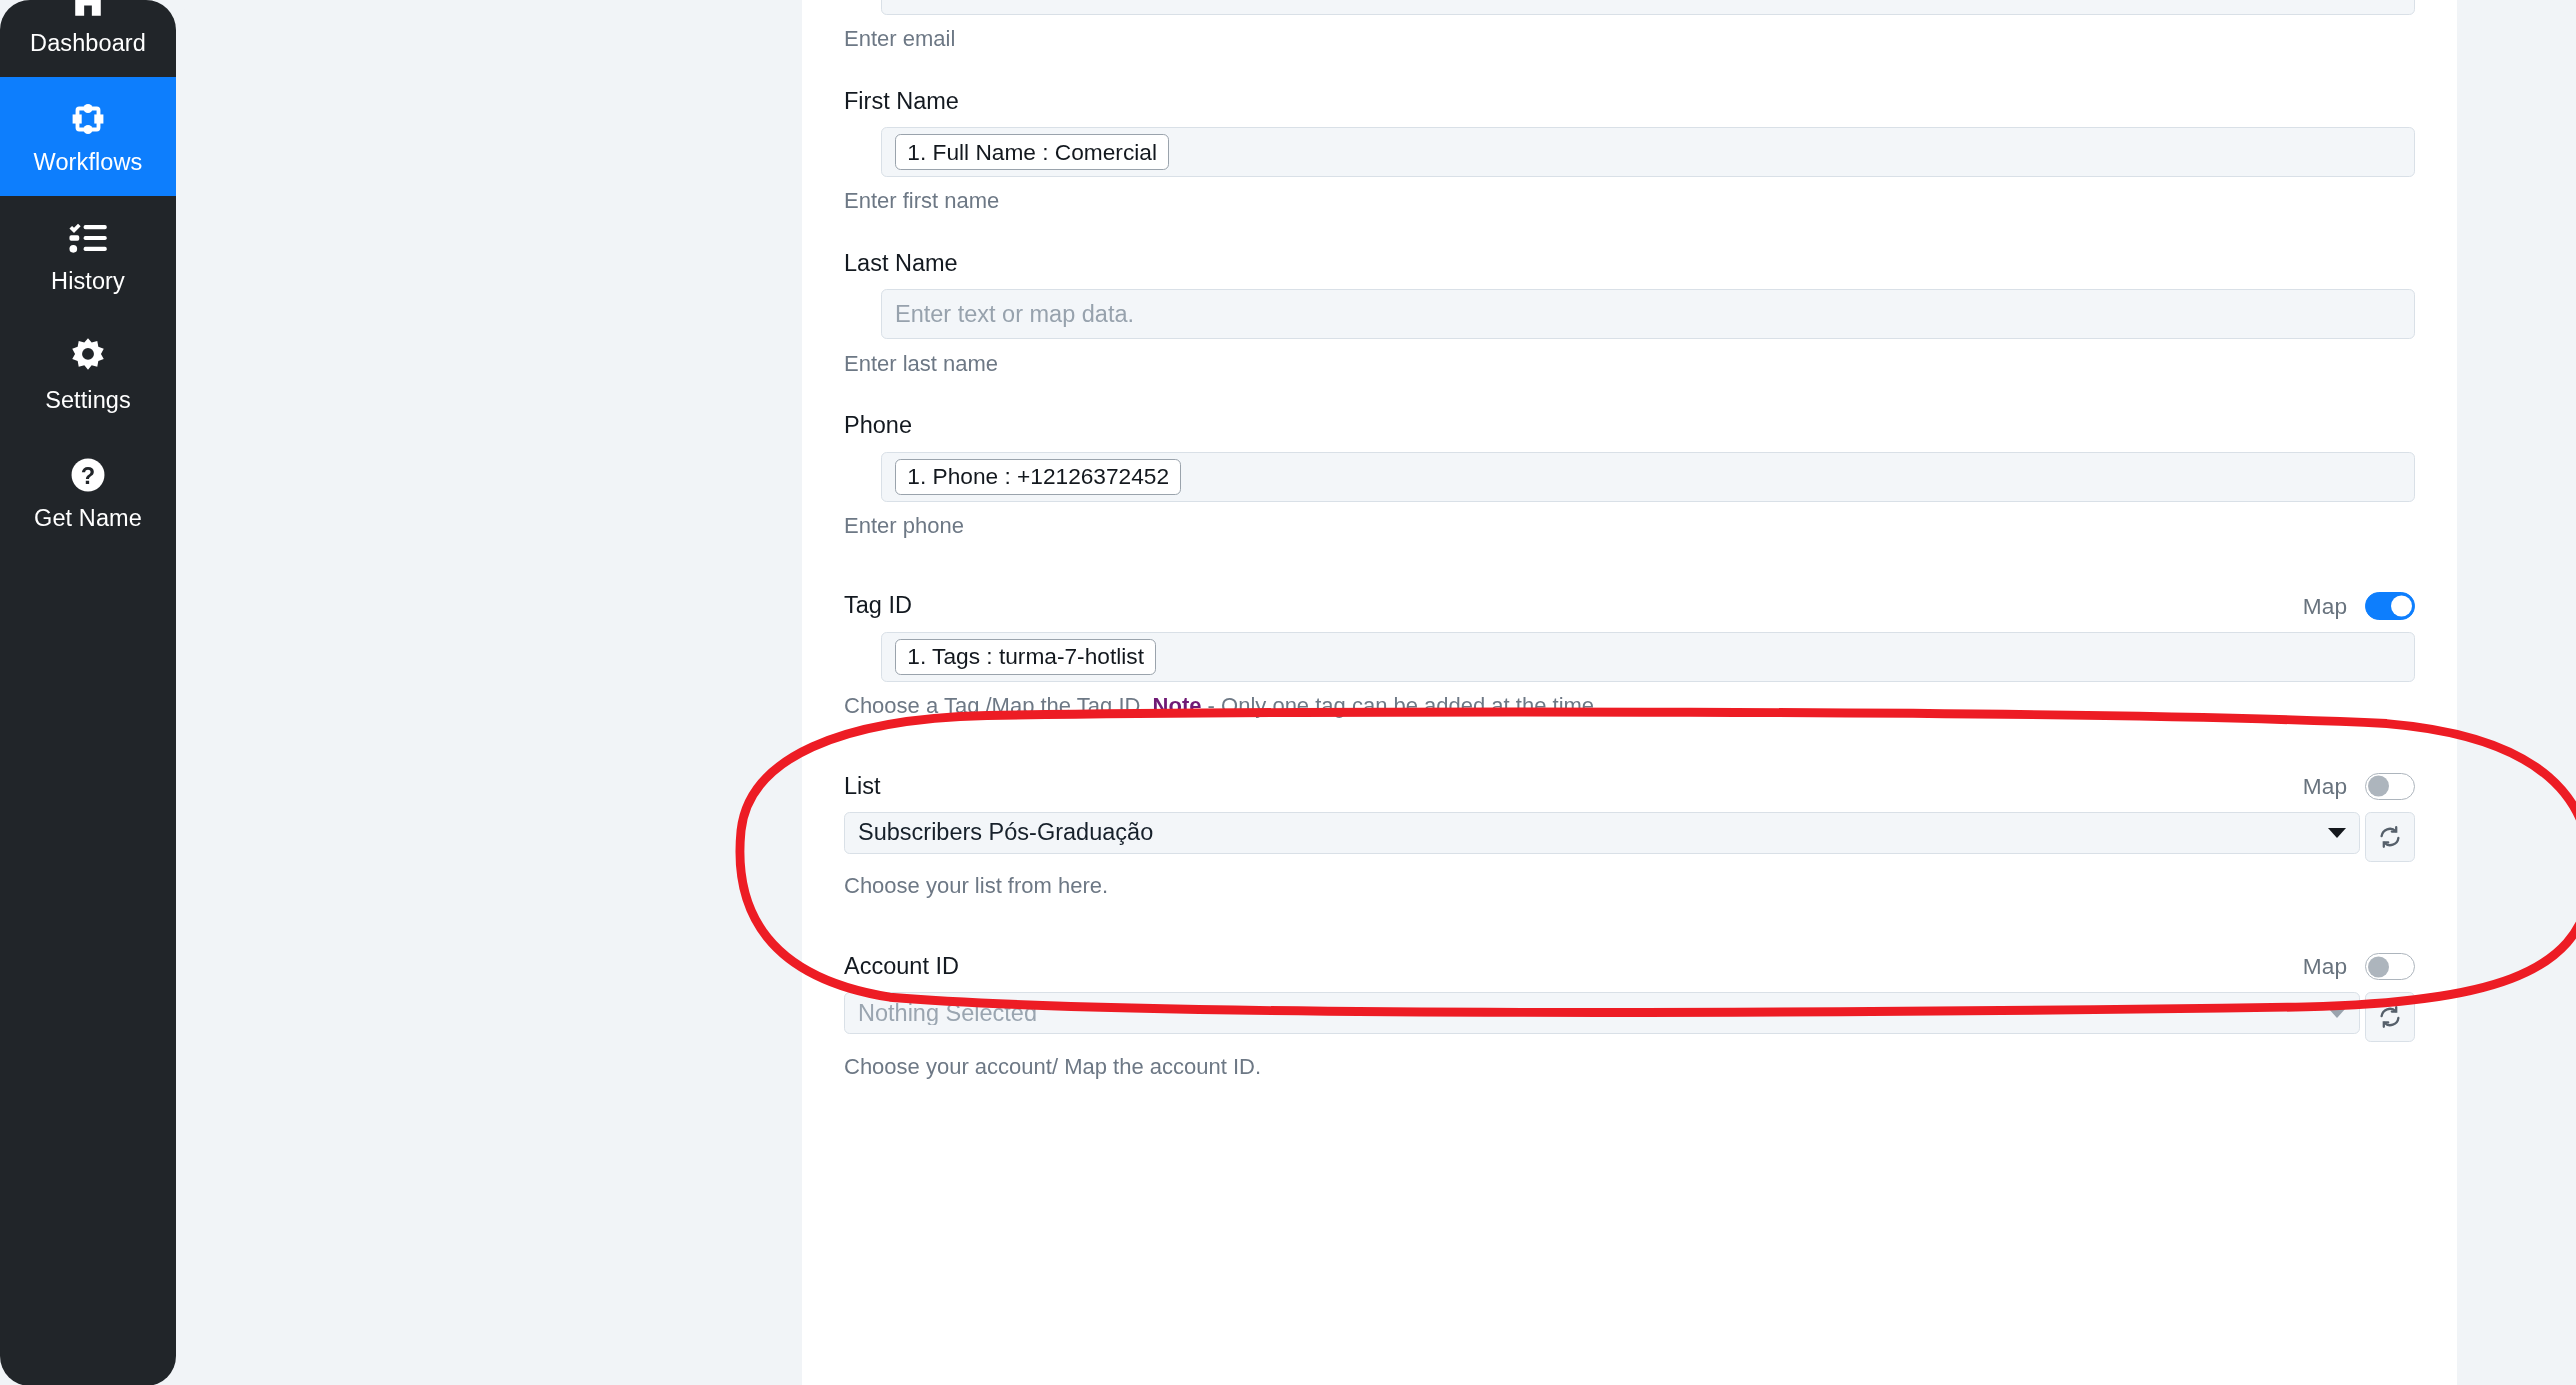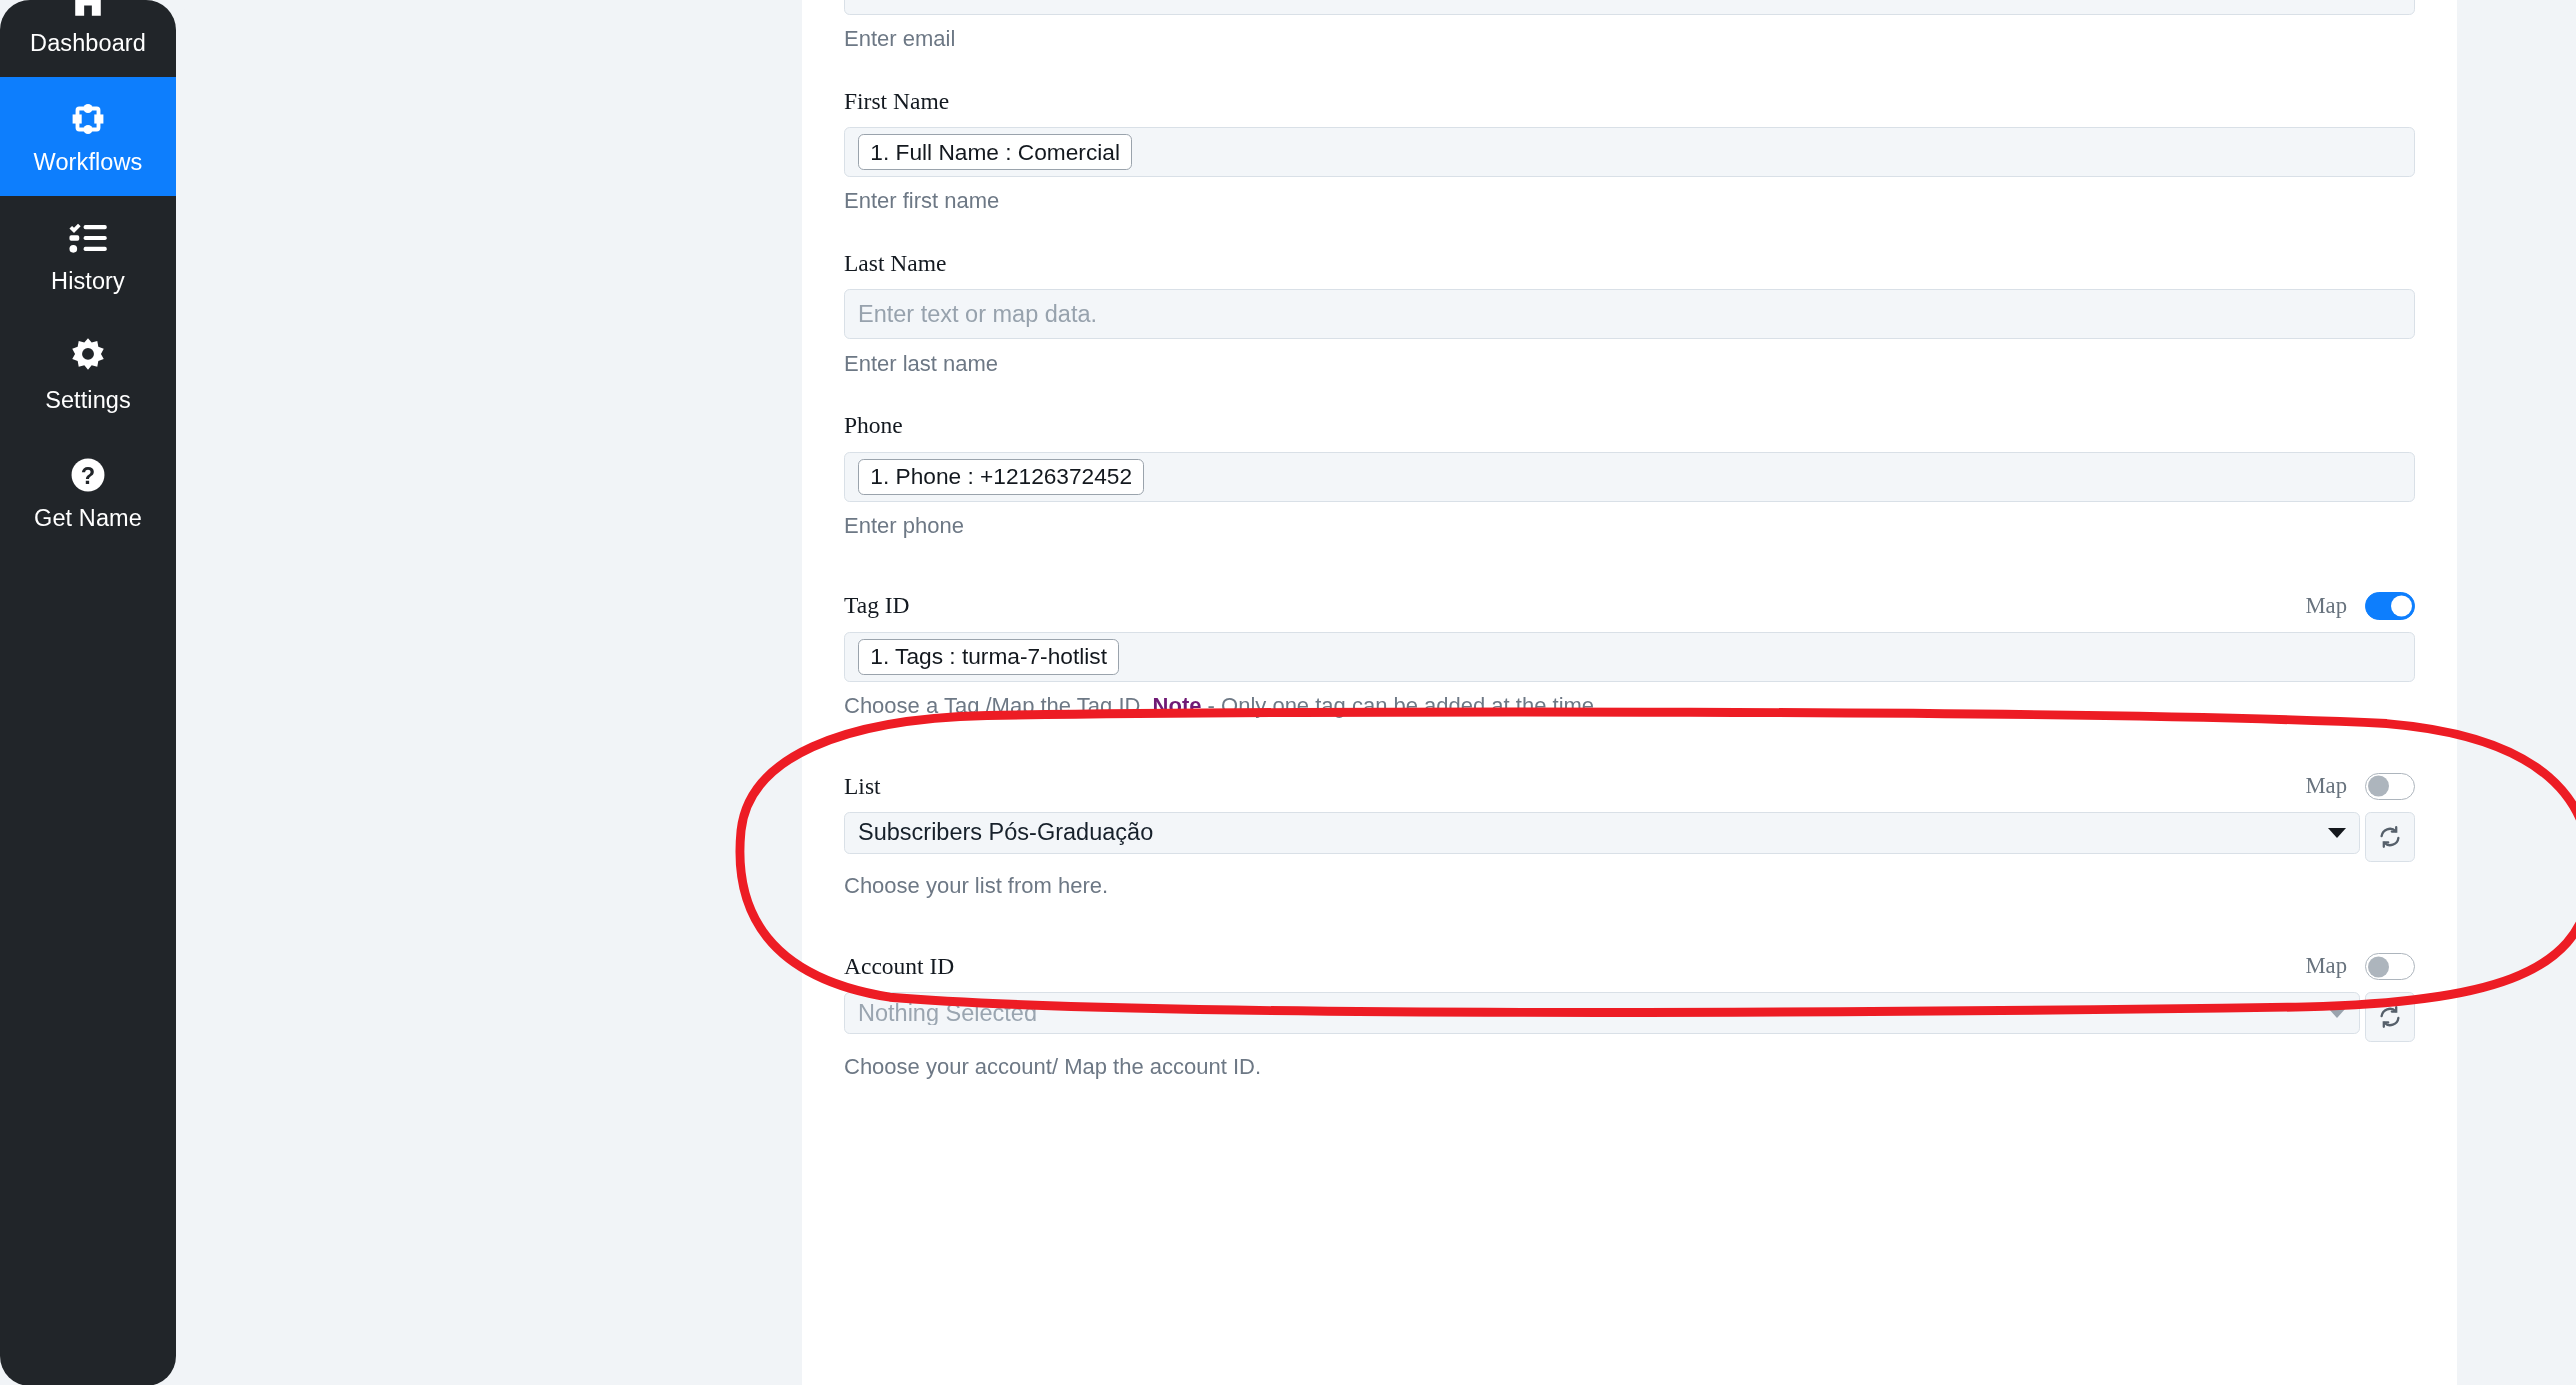--- a/index.html
+++ b/index.html
@@ -85,21 +85,20 @@
   }
 
   
   .field { position: relative; }
 
   .field-head {
     display: flex;
     align-items: center;
     justify-content: space-between;
     height: 32px;
-    font-family: Liberation Serif, serif;
   }
   .field-label {
     font-size: 23.5px;
     color: #131920;
     line-height: 1;
     white-space: nowrap;
   }
   .map-wrap {
     display: flex;
     align-items: center;
@@ -137,20 +136,21 @@
     margin-top: 9.7px;
     height: 50px;
     background: #f3f6f9;
     border: 0.8px solid #d9e0e7;
     border-radius: 5.7px;
     box-sizing: border-box;
     display: flex;
     align-items: center;
     padding: 0 13px;
     cursor: text;
+    margin-left: 37px;
   }
   .placeholder {
     font-size: 23.5px;
     color: #97a2ad;
     line-height: 1;
   }
   .chip {
     display: inline-flex;
     align-items: center;
     height: 34px;

